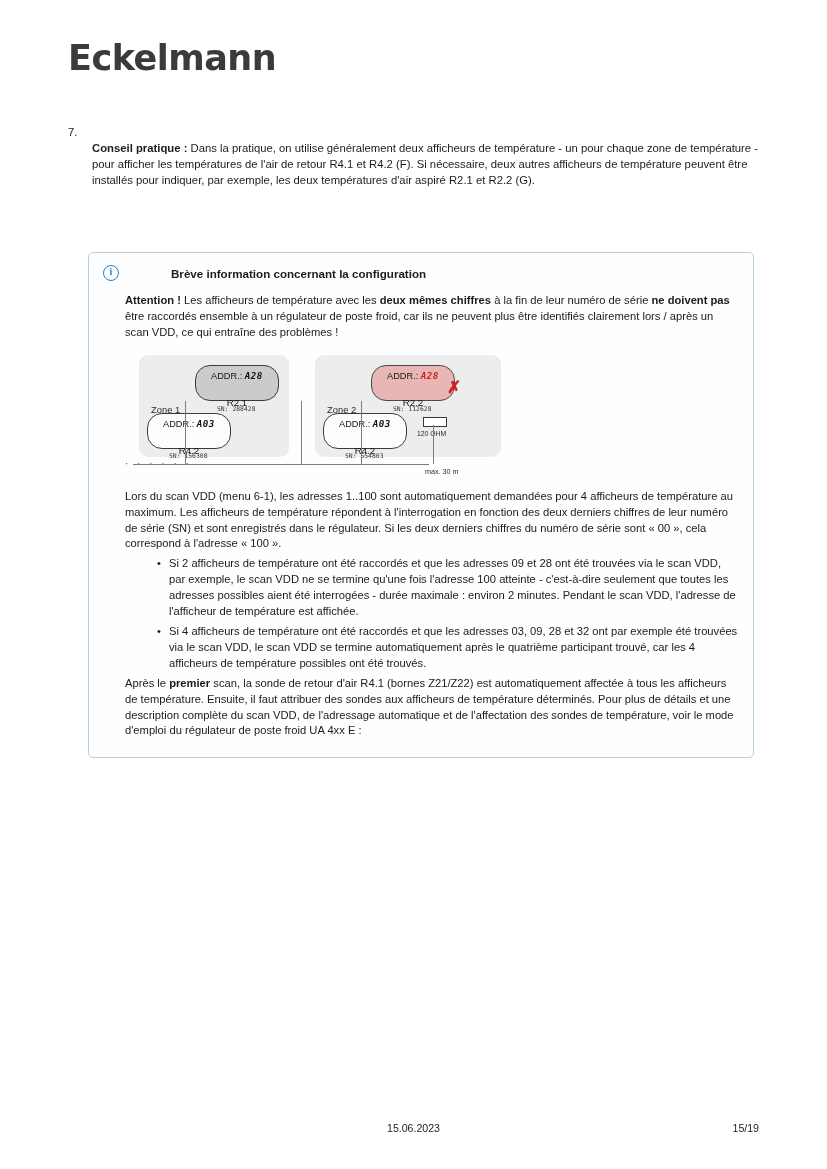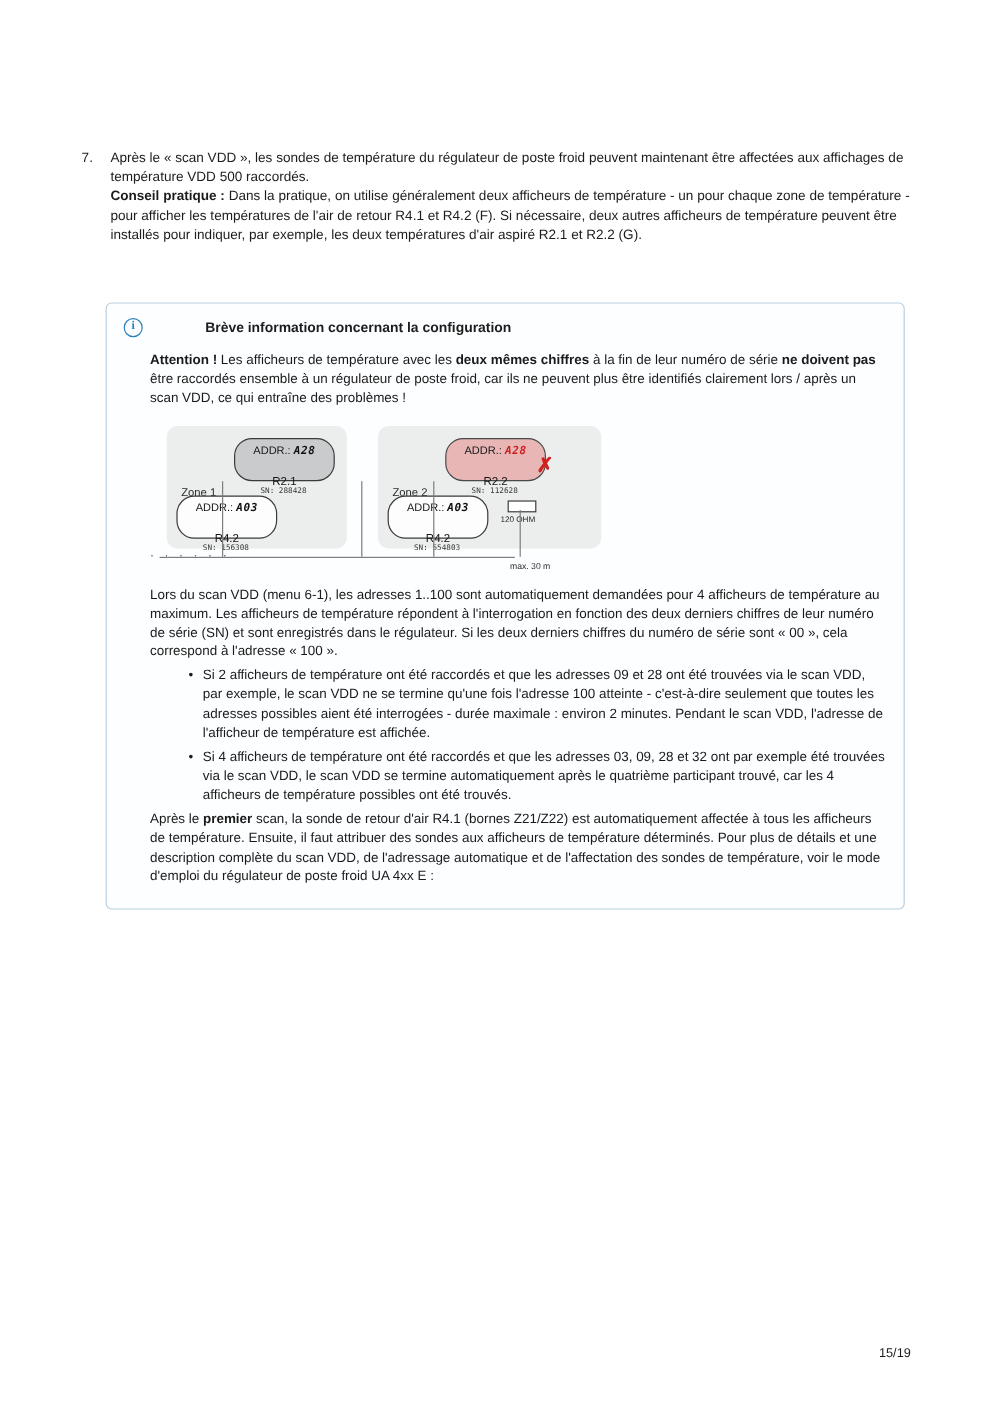--- a/index.html
+++ b/index.html
@@ -229,25 +229,26 @@
     top: 1122px;
     font-size: 10.6px;
     color: #1c1c1c;
   }
 </style>
 </head>
 <body>
 
 <div class="page">
 
+  <div class="logo">Eckelmann</div>
 
   <div class="step">
     <span class="step-num">7.</span>
     <div class="step-body">
-      <span>Après le « scan VDD », les sondes de température du régulateur de poste froid peuvent maintenant être affectées aux affichages de température VDD 500 raccordés.</span><br>
+      <br>
       <b>Conseil pratique :</b><span> Dans la pratique, on utilise généralement deux afficheurs de température - un pour chaque zone de température - pour afficher les températures de l'air de retour R4.1 et R4.2 (F). Si nécessaire, deux autres afficheurs de température peuvent être installés pour indiquer, par exemple, les deux températures d'air aspiré R2.1 et R2.2 (G).</span>
     </div>
   </div>
 
   <div class="infobox">
     <div class="infobox-head">
       <div class="i-icon">i</div>
       <div class="infobox-title">Brève information concernant la configuration</div>
     </div>
 
@@ -313,15 +314,16 @@
         <li>Si 2 afficheurs de température ont été raccordés et que les adresses 09 et 28 ont été trouvées via le scan VDD, par exemple, le scan VDD ne se termine qu'une fois l'adresse 100 atteinte - c'est-à-dire seulement que toutes les adresses possibles aient été interrogées - durée maximale : environ 2 minutes. Pendant le scan VDD, l'adresse de l'afficheur de température est affichée.</li>
         <li>Si 4 afficheurs de température ont été raccordés et que les adresses 03, 09, 28 et 32 ont par exemple été trouvées via le scan VDD, le scan VDD se termine automatiquement après le quatrième participant trouvé, car les 4 afficheurs de température possibles ont été trouvés.</li>
       </ul>
 
       <p class="para">
         <span>Après le </span><b>premier</b><span> scan, la sonde de retour d'air R4.1 (bornes Z21/Z22) est automatiquement affectée à tous les afficheurs de température. Ensuite, il faut attribuer des sondes aux afficheurs de température déterminés. Pour plus de détails et une description complète du scan VDD, de l'adressage automatique et de l'affectation des sondes de température, voir le mode d'emploi du régulateur de poste froid UA 4xx E :</span>
       </p>
     </div>
   </div>
 
+  <div class="footer-date">15.06.2023</div>
   <div class="footer-page">15/19</div>
 
 </div>
 
 </body></html>

